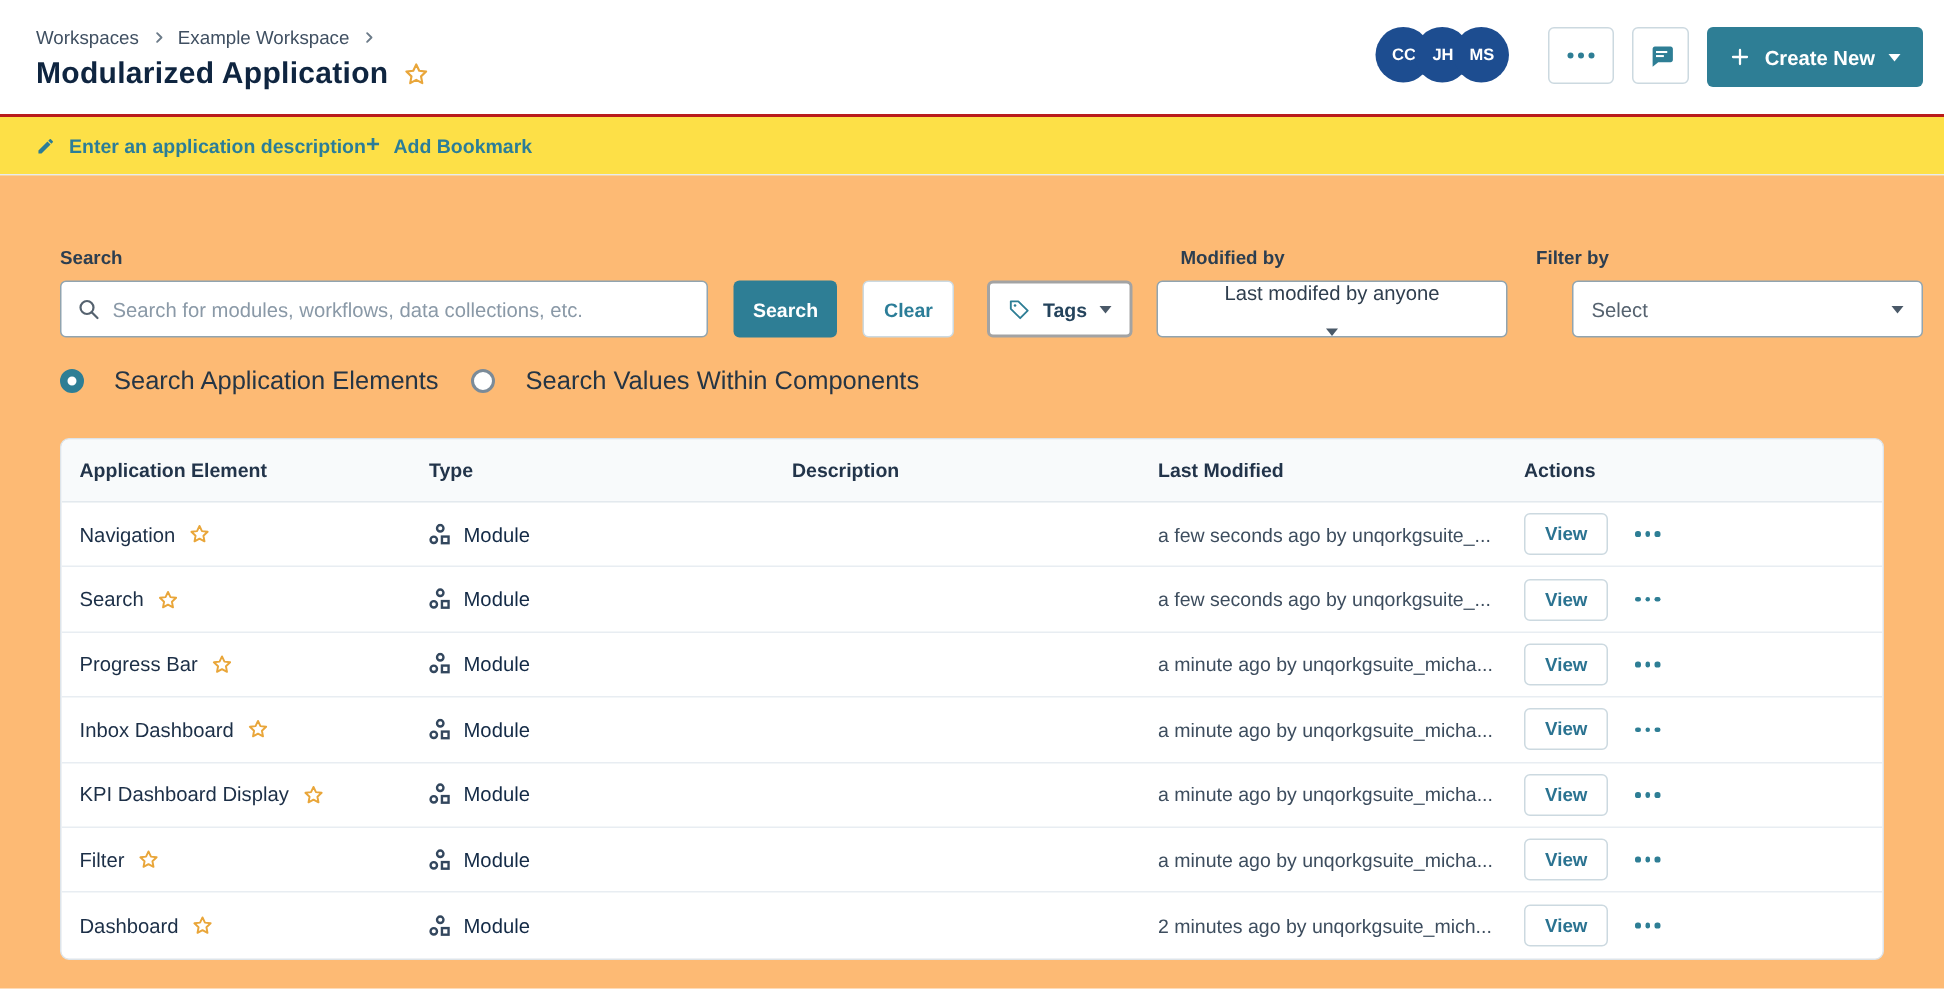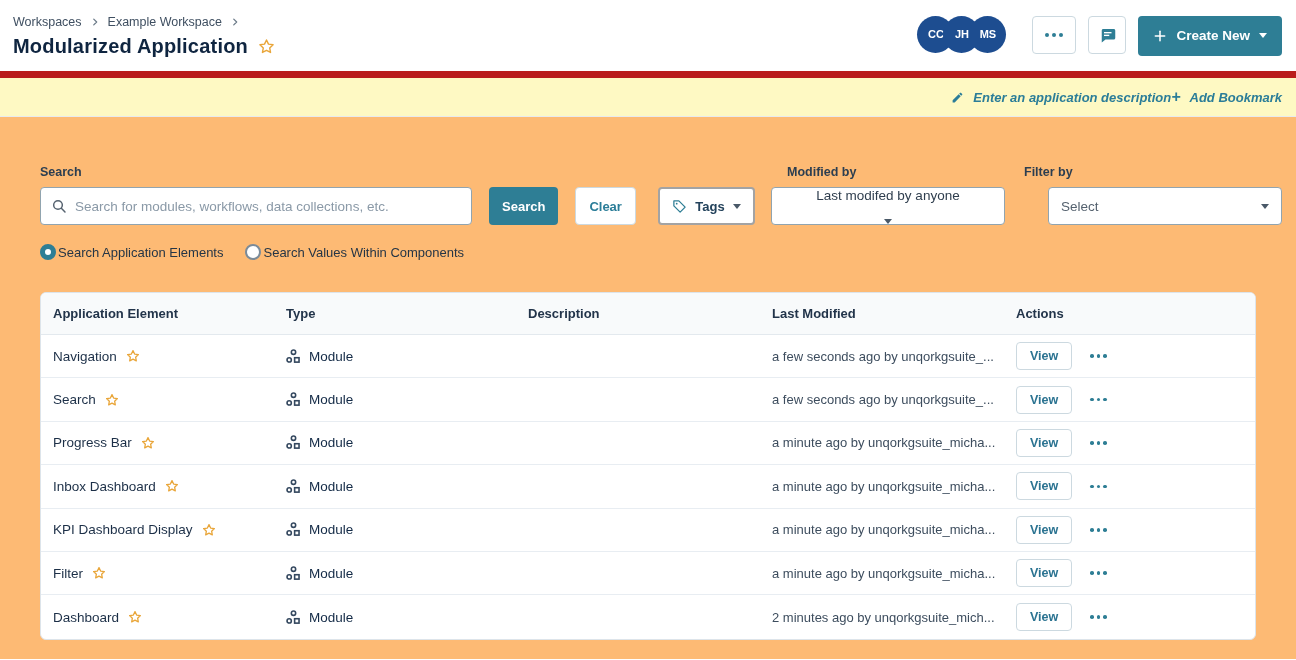--- a/index.html
+++ b/index.html
@@ -1,21 +1,21 @@
 <!DOCTYPE html>
 <html><head>
 <meta charset="utf-8">
 <style>
   * { margin:0; padding:0; box-sizing:border-box; }
   html,body { width:1296px; height:660px; overflow:hidden; background:#fff;
     font-family:"Liberation Sans", sans-serif; color:#132a46; }
 
   
-  .header { height:78px; background:#fff; border-bottom:7px solid #b91c1c;
-    display:flex; align-items:center; justify-content:space-between; padding:0 14px 0 13px; }
+  .header { height:78px; background:#fff; border-bottom:2px solid #b91c1c;
+    display:flex; align-items:center; justify-content:space-between; padding:0 14px 0 24px; }
   .header-left { display:flex; flex-direction:column; gap:6px; padding-top:2px; }
   .breadcrumb { display:flex; align-items:center; gap:8px; font-size:12.5px; color:#3f4f61; }
   .crumb { cursor:pointer; }
   .crumb-chev { display:flex; align-items:center; }
   .title-row { display:flex; align-items:center; gap:10px; }
   .page-title { font-size:20px; font-weight:bold; color:#0f2540; letter-spacing:.2px; }
   .header-right { display:flex; align-items:flex-start; gap:12px; }
   .avatar-stack { display:flex; margin-right:14px; }
   .avatar { width:37px; height:37px; border-radius:50%; background:#1d4d90; color:#fff;
     font-size:11px; font-weight:bold; display:flex; align-items:center; justify-content:center; }
@@ -27,22 +27,22 @@
   .dots { display:flex; gap:3px; }
   .dots i { width:4px; height:4px; border-radius:50%; background:#2e7e95; }
   .create-btn { height:40px; background:#2e7e95; border:none; border-radius:4px; color:#fff;
     font-weight:bold; font-size:13.5px; display:flex; align-items:center; gap:9px;
     padding:0 15px; cursor:pointer; font-family:Liberation Sans, sans-serif; }
   .caret { width:0; height:0; border-left:4.5px solid transparent; border-right:4.5px solid transparent;
     border-top:5px solid #fff; }
   .caret-dark { border-top-color:#4a5968; }
 
   
-  .subheader { height:39px; background:#fef9c3; border-bottom:1px solid #e7ebef;
-    display:flex; align-items:center; justify-content:flex-end; padding:0 14px 0 24px;font-style:italic; }
+  .subheader { height:39px; background:#fde047; border-bottom:1px solid #e7ebef;
+    display:flex; align-items:center; justify-content:flex-start; padding:0 14px 0 24px; }
   .teal-link { color:#2b7d98; font-size:13px; font-weight:bold; display:flex;
     align-items:center; gap:9px; cursor:pointer; }
   .plus-glyph { font-size:16px; font-weight:bold; line-height:1; }
 
   
   .main { position:relative; height:542px; background:#fdba74; }
   .field-label { position:absolute; font-size:12.5px; font-weight:bold; color:#2c3e50; }
   .search-row { position:absolute; left:40px; top:70px; display:flex; align-items:center; }
   .search-box { width:432px; height:38px; background:#fff; border:1px solid #91a4af;
     border-radius:4px; display:flex; align-items:center; padding:0 10px; gap:8px; }
@@ -56,21 +56,21 @@
     border-radius:4px; font-weight:bold; font-size:13px; padding:0 13px; cursor:pointer;
     font-family:"Liberation Sans", sans-serif; }
   .tags-btn { position:absolute; left:658px; top:70px; height:38px; width:97px; background:#fff;
     border:2px solid #a3a3a3; border-radius:4px; display:flex; align-items:center;
     justify-content:center; gap:8px; cursor:pointer; }
   .tags-btn span { font-size:13px; font-weight:bold; color:#24435c; }
   .select-box { position:absolute; top:70px; width:234px; height:38px; background:#fff;
     border:1px solid #91a4af; border-radius:4px; display:flex; align-items:center;
     justify-content:space-between; padding:0 12px; font-size:13.5px; cursor:pointer; }
   .radio-row { position:absolute; left:40px; top:127px; display:flex; align-items:center; gap:22px; }
-  .radio-opt { display:flex; align-items:center; gap:2px; font-size:13px; color:#253545; cursor:pointer; }
+  .radio-opt { display:flex; align-items:center; gap:20px; font-size:17px; color:#253545; cursor:pointer; }
   .radio { width:16px; height:16px; border-radius:50%; background:#fff; }
   .radio.on { border:5px solid #2e7e95; }
   .radio.off { border:2px solid #7b8b99; }
 
   
   .table { position:absolute; left:40px; top:175px; width:1216px; background:#fff;
     border:1px solid #dde4ea; border-radius:6px; overflow:hidden; }
   .t-head { display:flex; height:42px; align-items:center; background:#f8fafb;
     border-bottom:1px solid #e3e9ee; font-size:13px; font-weight:bold; color:#22344a; }
   .t-row { display:flex; height:43.4px; align-items:center; border-bottom:1px solid #e8edf2;

